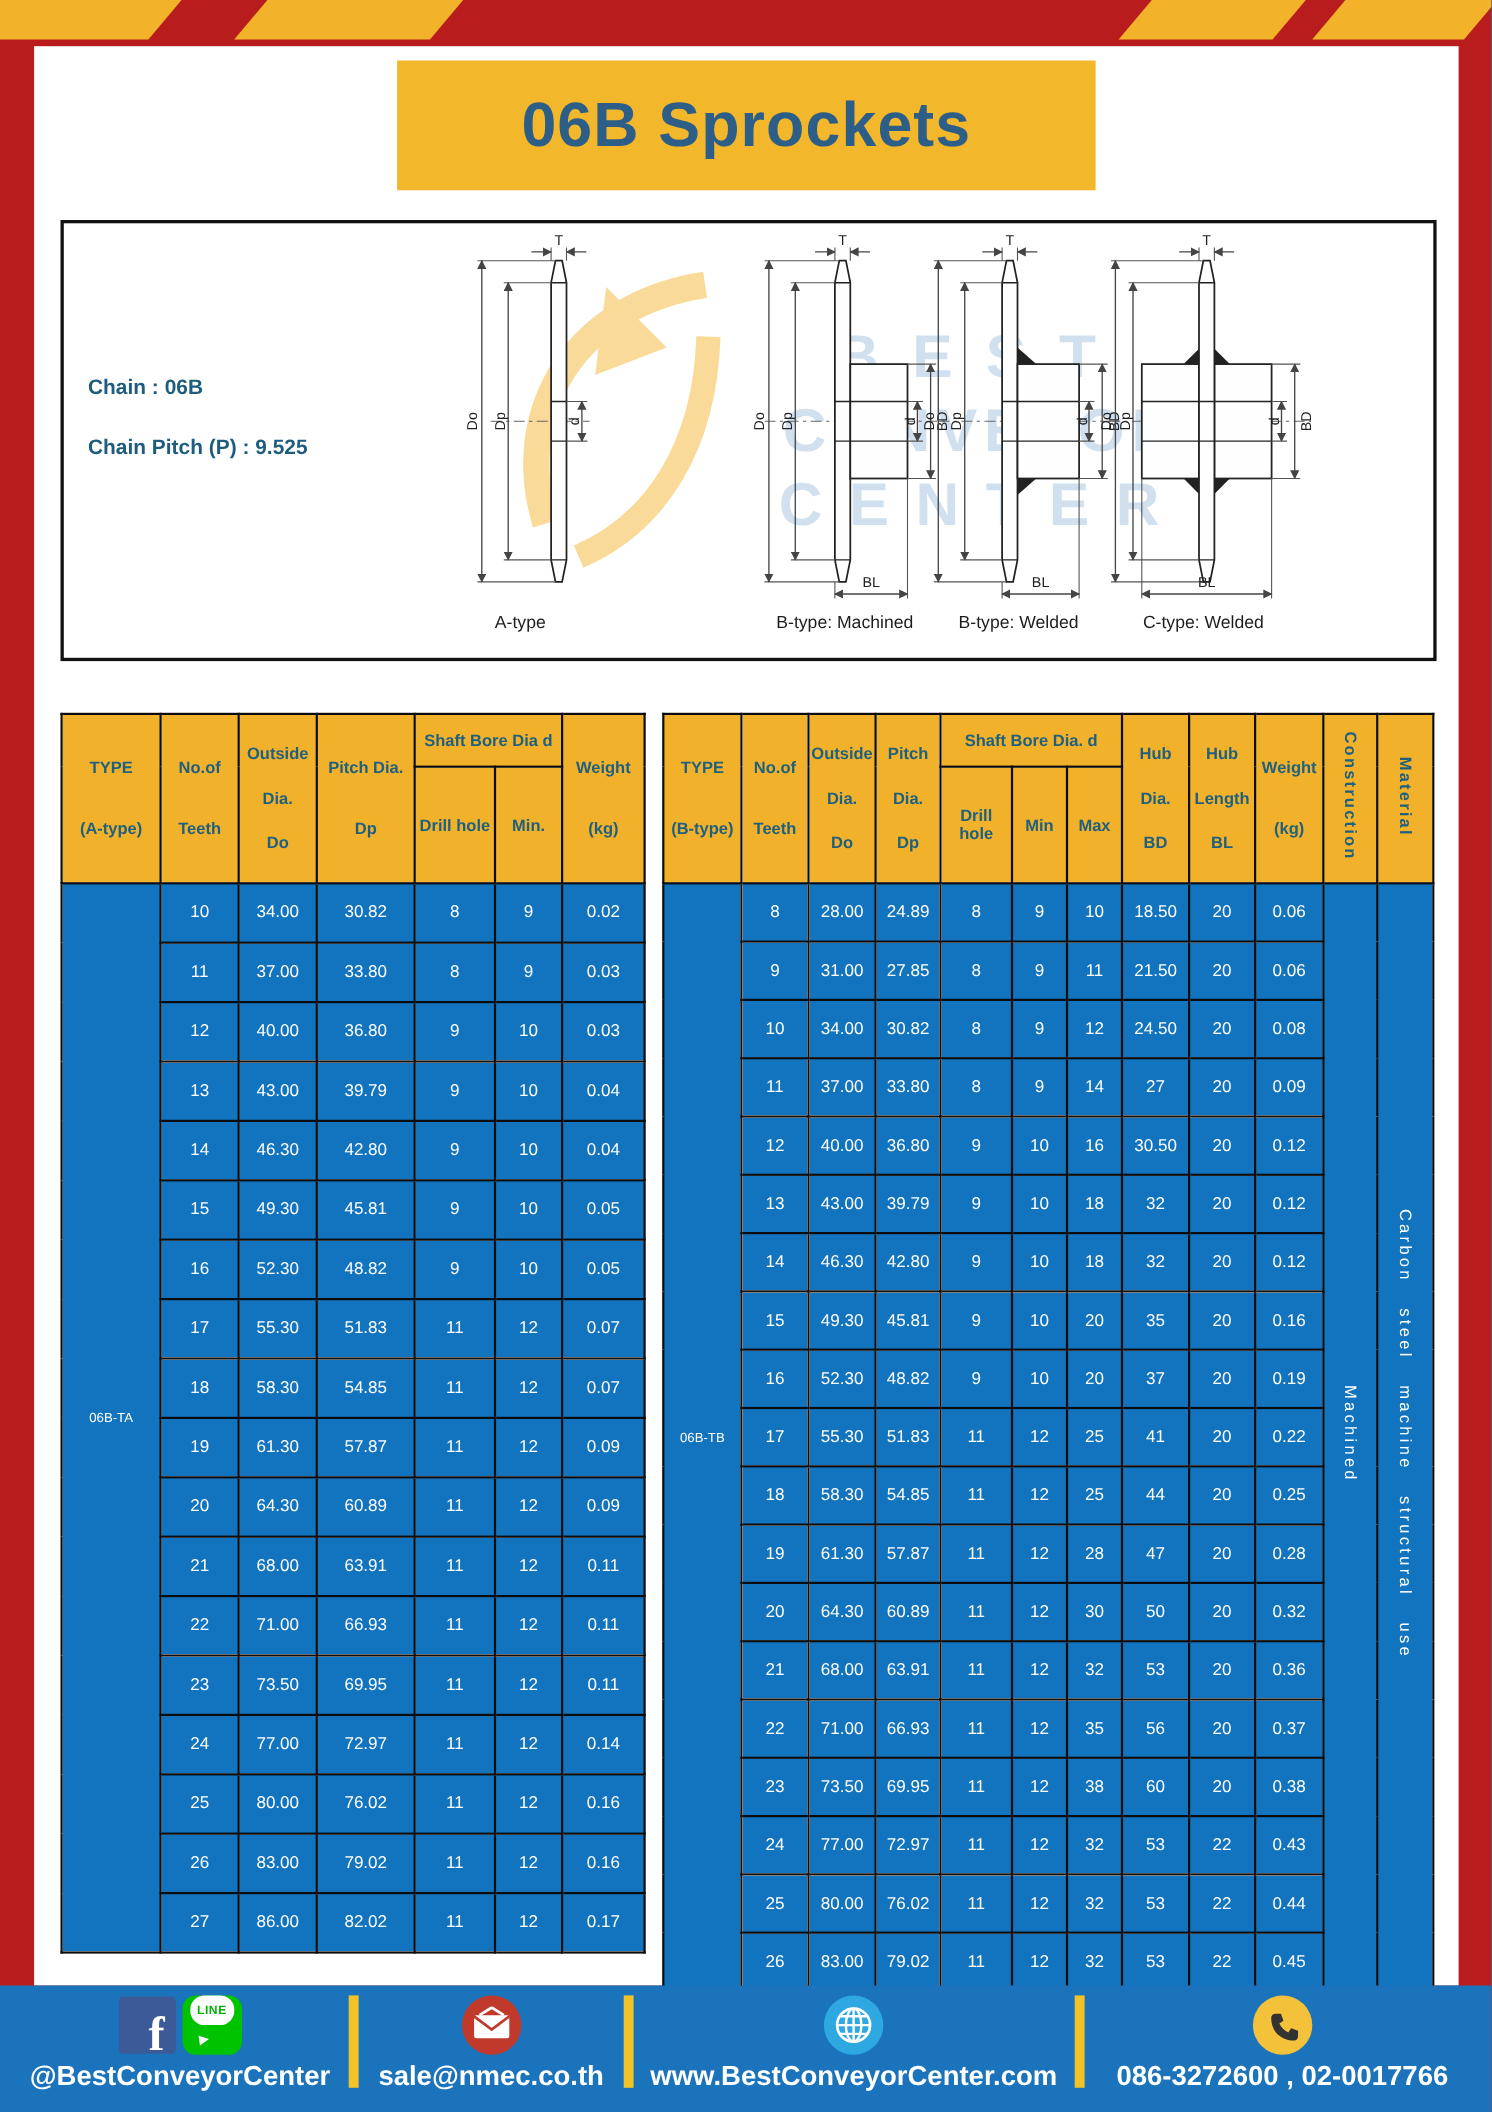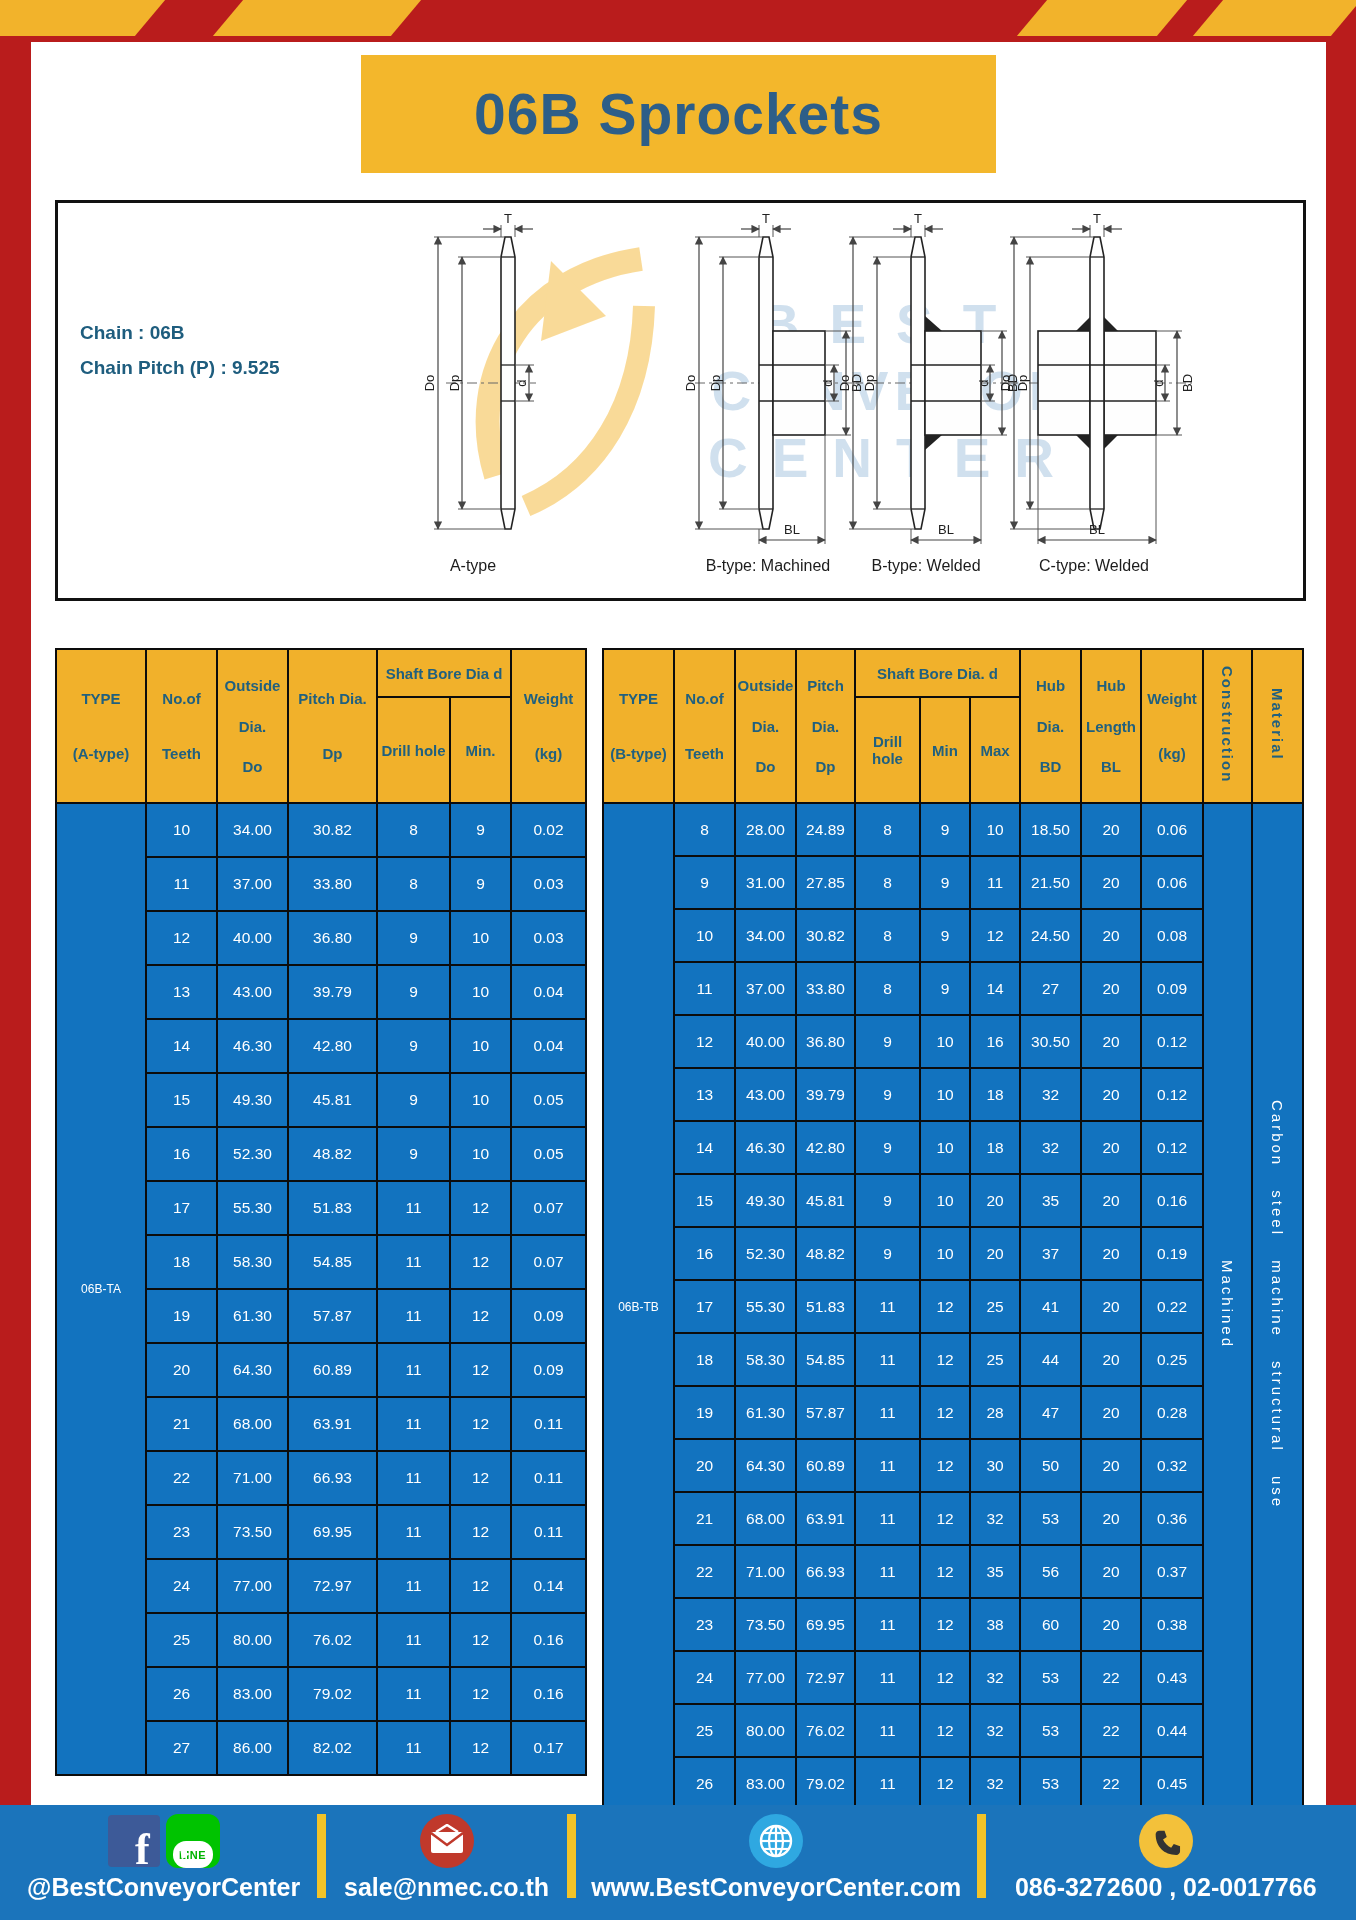--- a/index.html
+++ b/index.html
@@ -16,21 +16,21 @@
   
   .panel{position:absolute;left:24px;top:158px;width:1245px;height:395px;border:3px solid #111;
          background:#fff;overflow:hidden;}
   .wm-logo{position:absolute;left:398px;top:18px;opacity:.5;}
   .wm-text{position:absolute;left:545px;top:88px;width:580px;text-align:center;
            color:rgba(118,163,205,.34);font-weight:800;line-height:67px;pointer-events:none;}
   .wm-text .l1{font-size:55px;letter-spacing:30px;}
   .wm-text .l2{font-size:55px;letter-spacing:6px;}
   .wm-text .l3{font-size:55px;letter-spacing:24px;}
   .specs{position:absolute;left:22px;top:112px;}
-  .specs div{font-size:19px;font-weight:bold;color:#1e5d7e;line-height:35px;white-space:nowrap;}
+  .specs div{font-size:19px;font-weight:bold;color:#1e5d7e;line-height:35px;white-space:nowrap;margin-top:20px;}
   .drawing{position:absolute;top:10px;text-align:center;}
   .drawing .cap{font-size:16px;color:#1c1c1c;margin-top:0px;}
   .pl{fill:#fefefe;stroke:#222;stroke-width:1.6;}
   .hub{fill:#fefefe;stroke:#222;stroke-width:1.6;}
   .weld{fill:#222;}
   .cl{stroke:#666;stroke-width:1;stroke-dasharray:10 4 3 4;fill:none;}
   .ext{stroke:#555;stroke-width:1;}
   .dim{stroke:#444;stroke-width:1.2;}
   .dl{font-size:13px;fill:#222;}
   .bore{stroke:#222;stroke-width:1.3;}
@@ -53,21 +53,21 @@
   
   .footer{position:absolute;left:0;right:0;bottom:0;height:115px;background:#1b74bb;
           display:flex;align-items:stretch;padding:0 10px;}
   .fsec{display:flex;flex-direction:column;align-items:center;justify-content:flex-start;padding-top:7px;}
   .fsec .ftext{font-size:25px;font-weight:bold;color:#fff;margin-top:3px;white-space:nowrap;}
   .icons{display:flex;gap:6px;align-items:center;height:58px;}
   .fsep{width:9px;background:#f2c329;height:84px;margin-top:9px;flex:none;}
   .icon-fb{width:52px;height:52px;background:#3d5a98;border-radius:4px;position:relative;}
   .icon-fb span{position:absolute;right:10px;bottom:-8px;color:#fff;font-size:44px;font-weight:bold;
                 font-family:"Liberation Serif",serif;}
-  .icon-line{width:54px;height:54px;background:#00c300;border-radius:12px;display:flex;align-items:flex-end;justify-content:center;position:relative;}
+  .icon-line{width:54px;height:54px;background:#00c300;border-radius:12px;display:flex;align-items:flex-start;justify-content:center;position:relative;}
   .icon-line .bubble{width:40px;height:27px;background:#fff;border-radius:13px;display:flex;align-items:center;justify-content:center;}
   .icon-line .bubble:after{content:"";position:absolute;left:13px;bottom:8px;width:0;height:0;
       border-left:4px solid transparent;border-right:6px solid transparent;border-top:8px solid #fff;transform:rotate(18deg);}
   .icon-line .bubble b{color:#00b300;font-size:11px;letter-spacing:.5px;}
   .icon-round{width:54px;height:54px;border-radius:50%;display:flex;align-items:center;justify-content:center;}
   .icon-mail{background:#c0392b;}
   .icon-globe{background:#2fa8e1;}
   .icon-phone{background:#f3c13a;}
 </style>
 </head>

